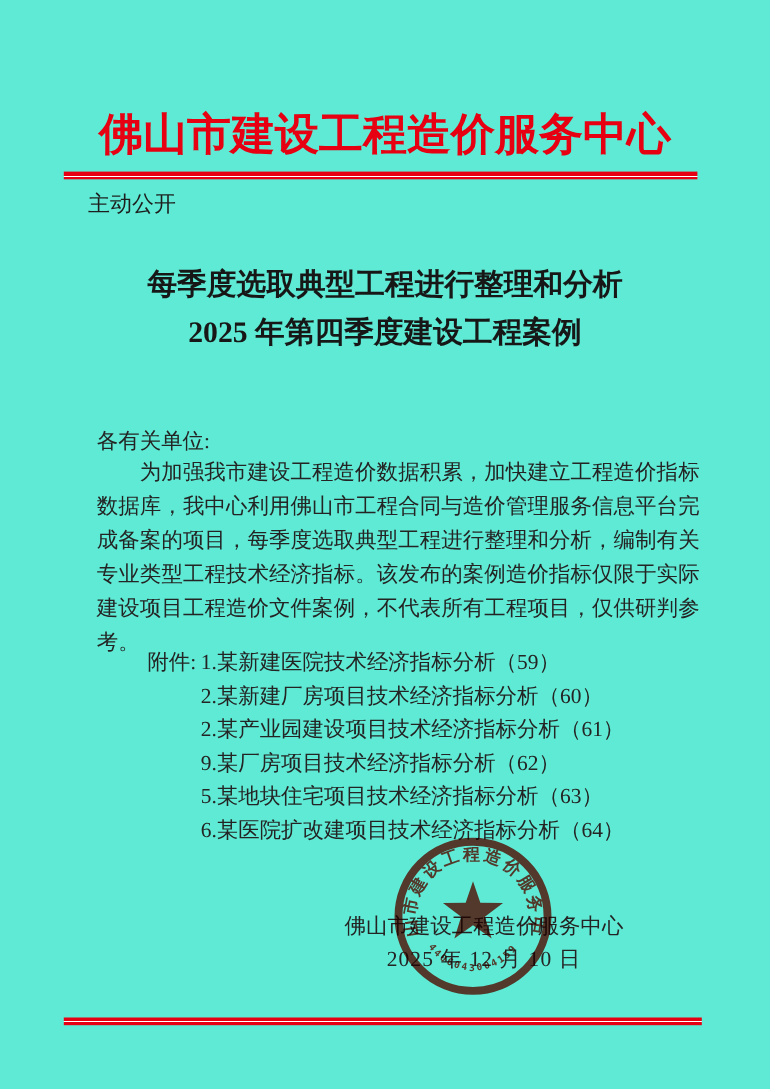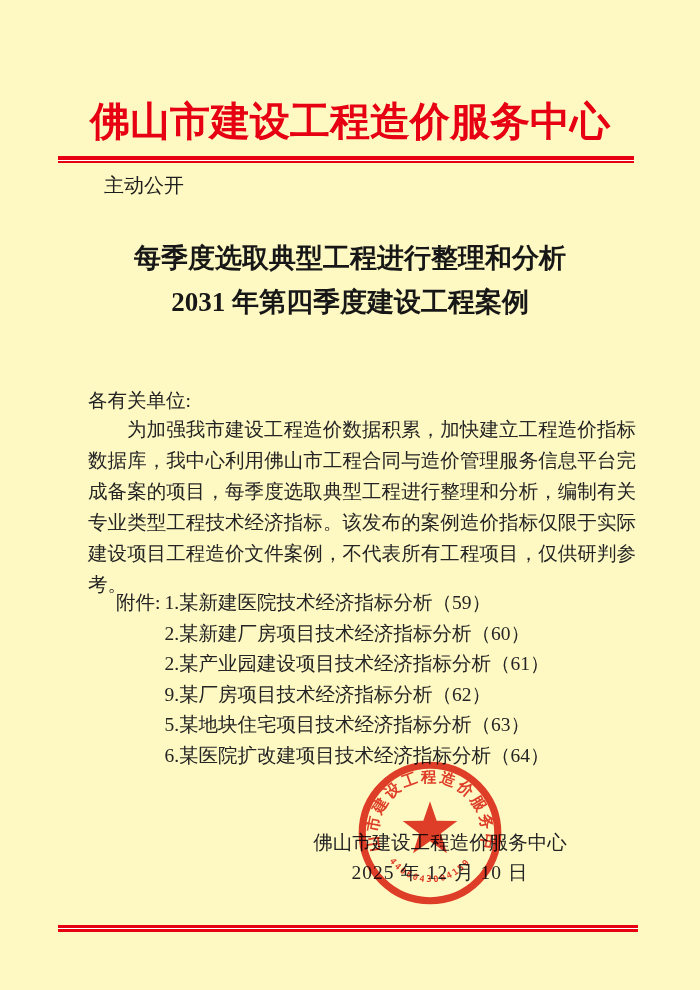--- a/index.html
+++ b/index.html
@@ -4,21 +4,21 @@
 <style>
   html, body {
     margin: 0;
     padding: 0;
     background: #ffffff;
   }
   .page {
     position: relative;
     width: 700px;
     height: 990px;
-    background: #fef9c3;
+    background: #5eead4;
     overflow: hidden;
     font-family: "Liberation Serif", "DejaVu Serif", serif;
     color: var(--text-color, #1f1f1f);
   }
 
   
   .org-title {
     position: absolute;
     top: 94px;
     left: 0;
@@ -38,21 +38,21 @@
     height: 7px;
     background: linear-gradient(
       to bottom,
       var(--brand-red, #e60012) 0px 4px,
       #ffffff 4px 5px,
       var(--brand-red, #e60012) 5px 7px);
   }
   .disclosure {
     position: absolute;
     top: 172px;
-    left: 104px;
+    left: 80px;
     font-size: 20px;
     font-family: "Liberation Sans", "DejaVu Sans", sans-serif;
     color: #1d1d1d;
   }
 
   
   .doc-title {
     position: absolute;
     top: 236px;
     left: 0;
@@ -83,21 +83,21 @@
     line-height: 31px;
     text-indent: 2em;
     text-align: justify;
     color: #242424;
   }
 
   
   .attachments {
     position: absolute;
     top: 588px;
-    left: 116px;
+    left: 134px;
     display: flex;
     align-items: flex-start;
     font-size: 19.5px;
     line-height: 30.5px;
     color: #242424;
   }
   .att-label { white-space: nowrap; }
   .att-list {
     list-style: none;
     margin: 0;
@@ -167,21 +167,21 @@
 <body>
 
 <div class="page">
 
   <div class="org-title">佛山市建设工程造价服务中心</div>
   <div class="header-rule"></div>
   <div class="disclosure">主动公开</div>
 
   <div class="doc-title">
     <div>每季度选取典型工程进行整理和分析</div>
-    <div>2031 年第四季度建设工程案例</div>
+    <div>2025 年第四季度建设工程案例</div>
   </div>
 
   <p class="salutation">各有关单位:</p>
   <p class="para">为加强我市建设工程造价数据积累，加快建立工程造价指标数据库，我中心利用佛山市工程合同与造价管理服务信息平台完成备案的项目，每季度选取典型工程进行整理和分析，编制有关专业类型工程技术经济指标。该发布的案例造价指标仅限于实际建设项目工程造价文件案例，不代表所有工程项目，仅供研判参考。</p>
 
   <div class="attachments">
     <span class="att-label">附件:</span>
     <ul class="att-list">
       <li>1.某新建医院技术经济指标分析（59）</li>
       <li>2.某新建厂房项目技术经济指标分析（60）</li>

